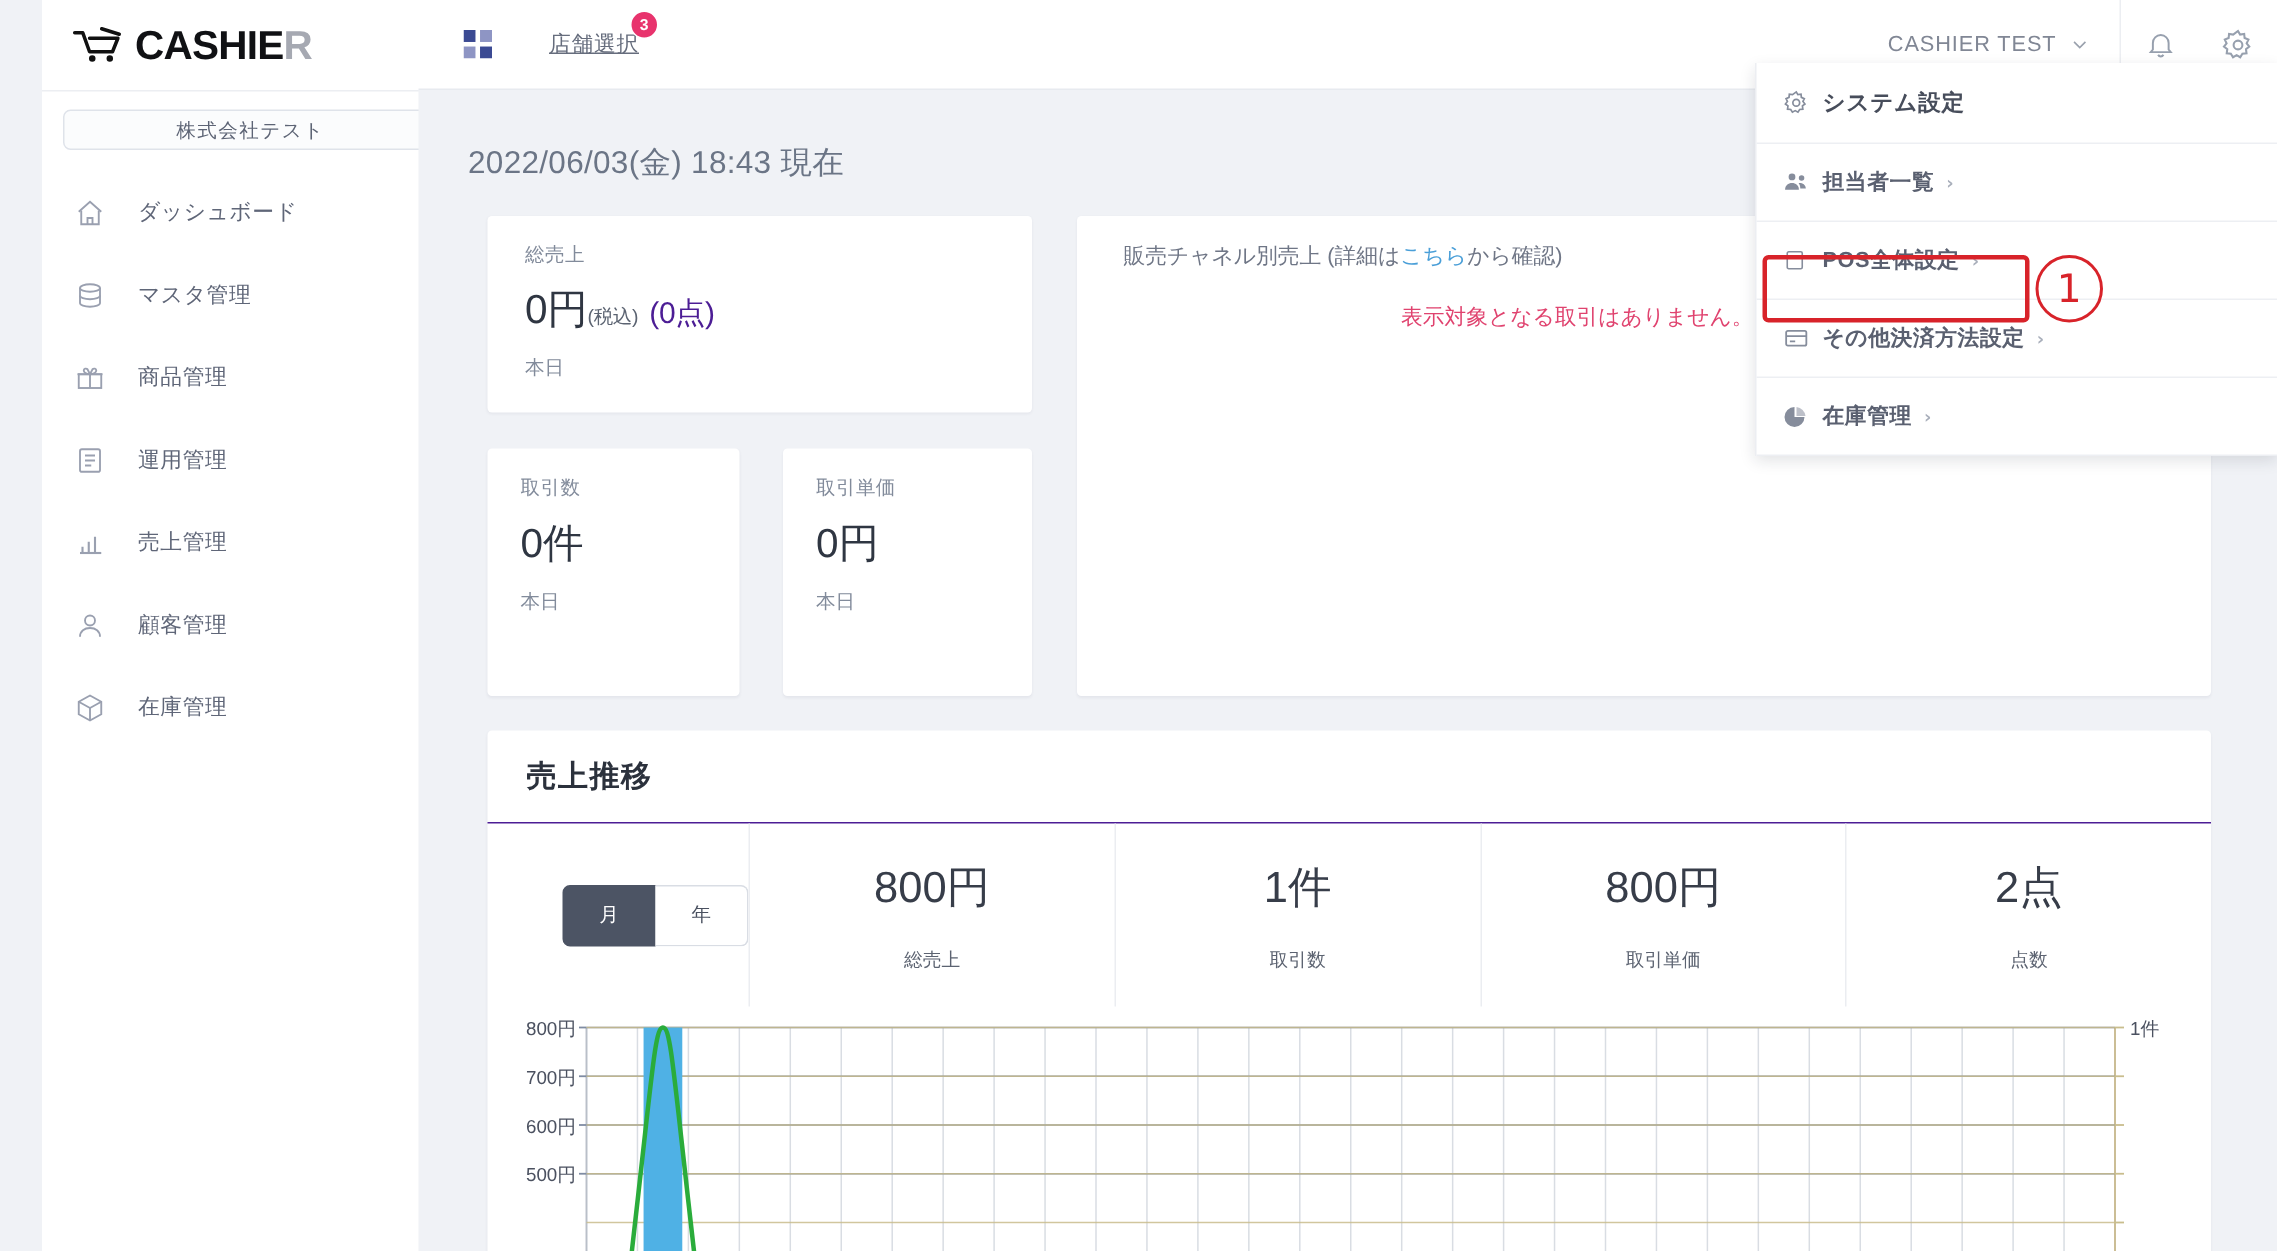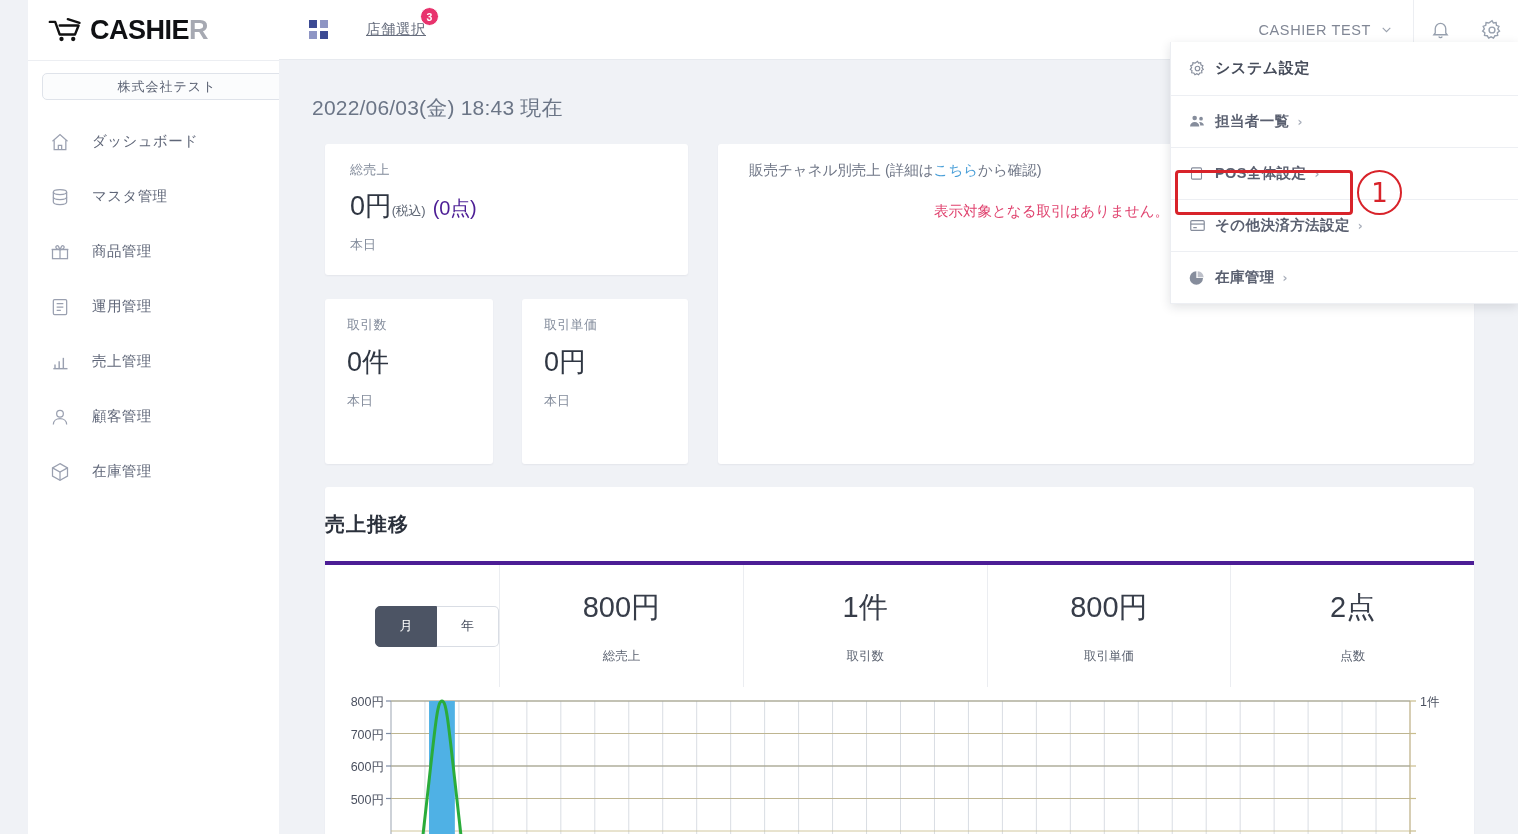--- a/index.html
+++ b/index.html
@@ -153,22 +153,23 @@
   }
   .mid-val { font-size: 27px; color: #2f3642; margin-top: 10px; }
 
   
   #card-trend {
     position: absolute; left: 46px; top: 427px;
     width: 1149px; height: 420px;
     padding: 0;
   }
   #trend-head {
-    height: 78px; display: flex; align-items: center;
-    border-bottom: 4px solid #4c1d95;
+    height: 62px; display: flex; align-items: center;
+    padding-left: 26px;
+    border-bottom: 1px solid #4c1d95;
   }
   #trend-title { font-size: 20px; color: #2b313c; font-weight: bold; letter-spacing: 1px; }
 
   #trend-stats { display: flex; align-items: stretch; height: 122px; }
   #seg-wrap { display: flex; align-items: center; padding-left: 50px; }
   .seg {
     width: 62px; height: 41px;
     display: flex; align-items: center; justify-content: center;
     font-size: 13px; cursor: pointer;
     border: 1px solid #d9dde4; background: #fff; color: #4a5160;

